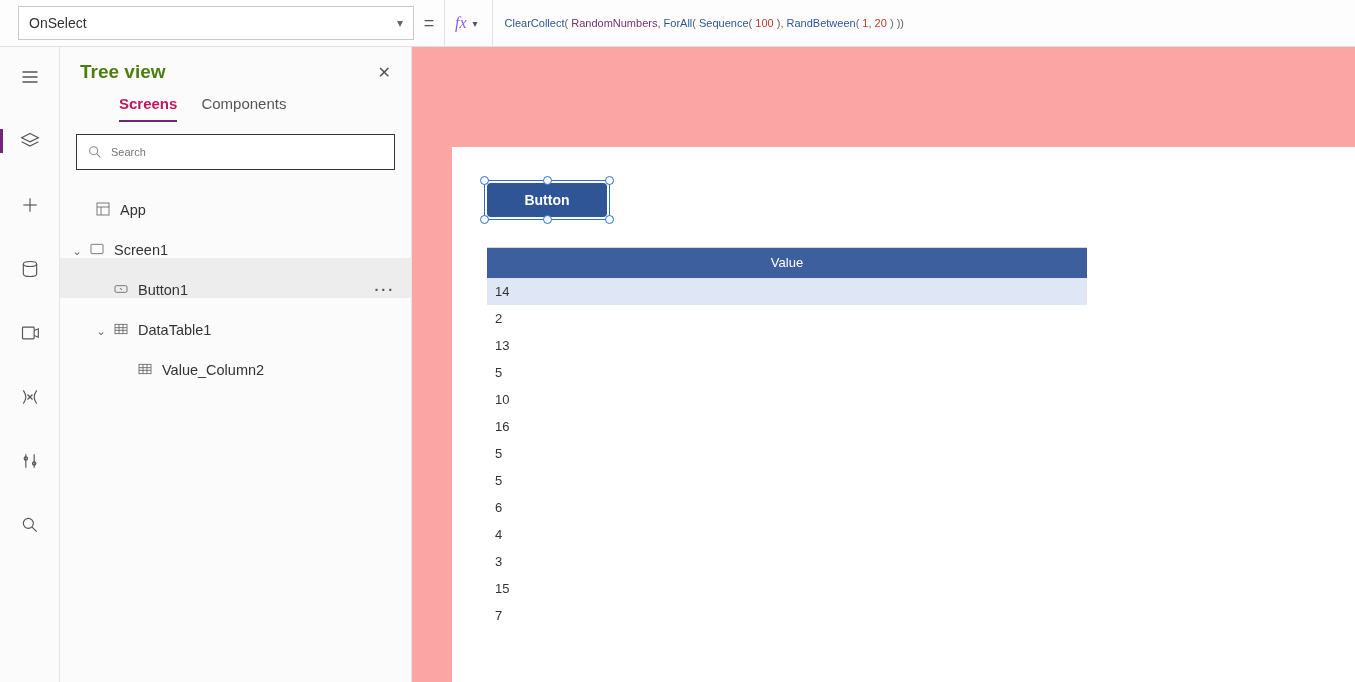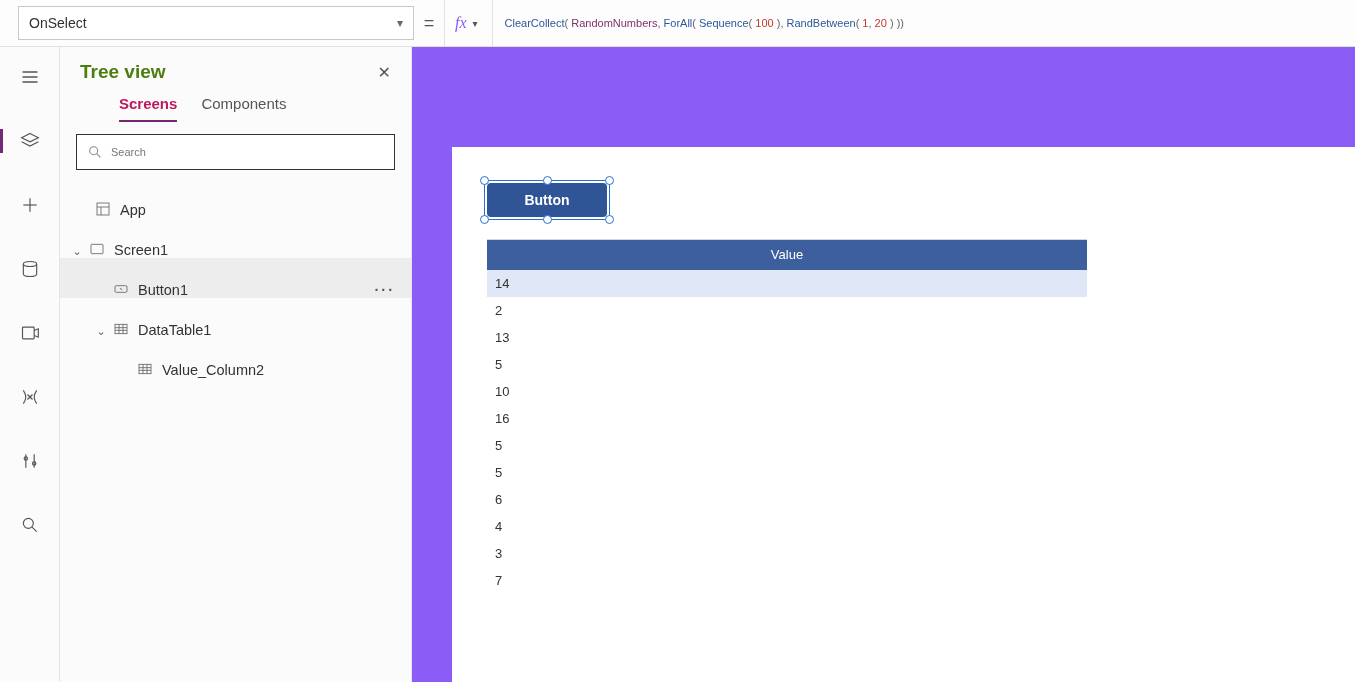--- a/index.html
+++ b/index.html
@@ -143,21 +143,21 @@
   .node .lbl { margin-left: 8px; }
   .node .icon { display: inline-flex; width: 18px; height: 18px; align-items: center; justify-content: center; }
   .node .icon svg { width: 16px; height: 16px; stroke: #666; fill: none; stroke-width: 1.3; }
   .node .more {
     position: absolute; right: 16px; color: #555; letter-spacing: 2px; font-weight: bold;
   }
 
   
   .canvas-wrap {
     flex: 1;
-    background: #8b5cf6;
+    background: #fca5a5;
     position: relative;
     overflow: hidden;
   }
   .canvas {
     position: absolute;
     left: 40px; top: 100px;
     right: 0; bottom: 0;
     background: #fff;
   }
   
@@ -181,21 +181,21 @@
     position: absolute;
     width: 9px; height: 9px;
     background: #fff;
     border: 1px solid #2a6fd6;
     border-radius: 50%;
   }
 
   
   .datatable {
     position: absolute;
-    left: 35px; top: 92px;
+    left: 35px; top: 100px;
     width: 600px;
     font-size: 13px;
     border-top: 1px solid #d6d6d6;
   }
   .dt-head {
     background: #3d5f9e;
     color: #fff;
     text-align: center;
     height: 30px;
     line-height: 30px;
@@ -382,20 +382,21 @@
             <div class="dt-row">2</div>
             <div class="dt-row">13</div>
             <div class="dt-row">5</div>
             <div class="dt-row">10</div>
             <div class="dt-row">16</div>
             <div class="dt-row">5</div>
             <div class="dt-row">5</div>
             <div class="dt-row">6</div>
             <div class="dt-row">4</div>
             <div class="dt-row">3</div>
+            <div class="dt-row">15</div>
             <div class="dt-row">7</div>
           </div>
       </div>
 
     </div>
   </div>
 
 </div>
 
 </body></html>

